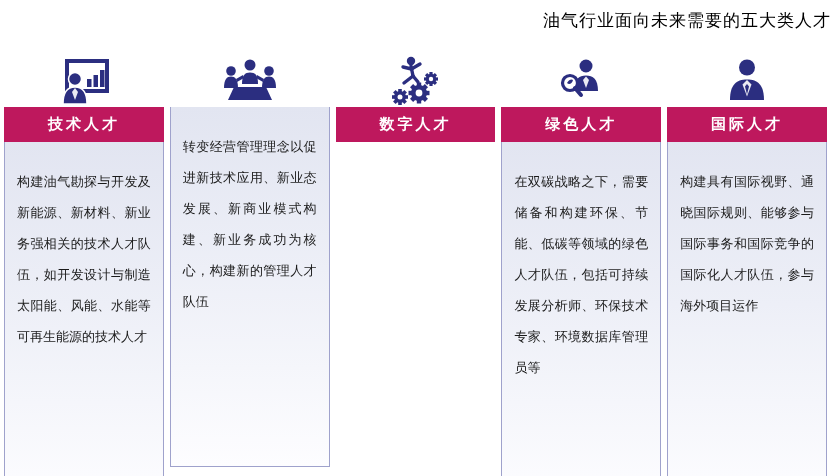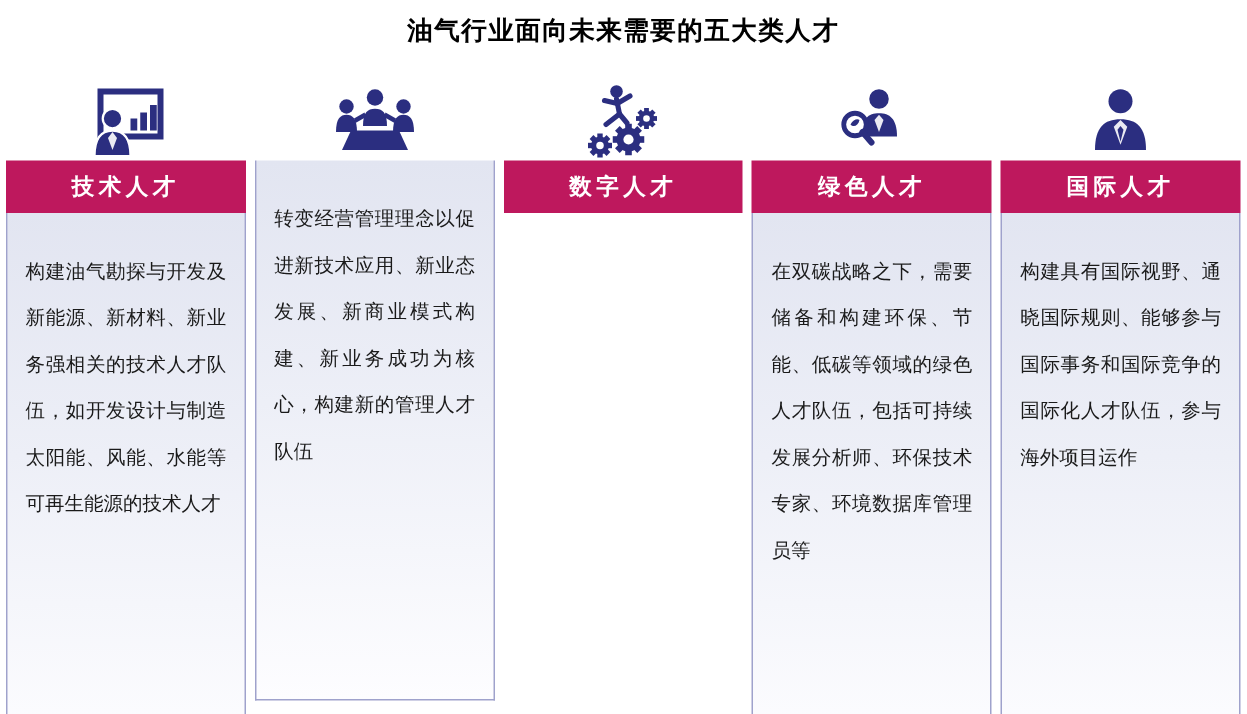--- a/index.html
+++ b/index.html
@@ -1,22 +1,22 @@
 <!DOCTYPE html>
 <html><head>
 <meta charset="utf-8">
 <style>
   * { margin: 0; padding: 0; box-sizing: border-box; }
   html,body { width: 831px; height: 476px; background: #ffffff; overflow: hidden; }
   body { font-family: "DejaVu Sans", "Liberation Sans", sans-serif; }
 
   .page-title {
-    text-align: center;
+    text-align: right;
     font-size: 17px;
-    font-weight: bold;
+    font-weight: normal;
     color: #000000;
     padding-top: 9px;
     letter-spacing: 1px;
   }
 
   .columns {
     display: flex;
     gap: 6px;
     padding: 0 4px;
     margin-top: 22px;

